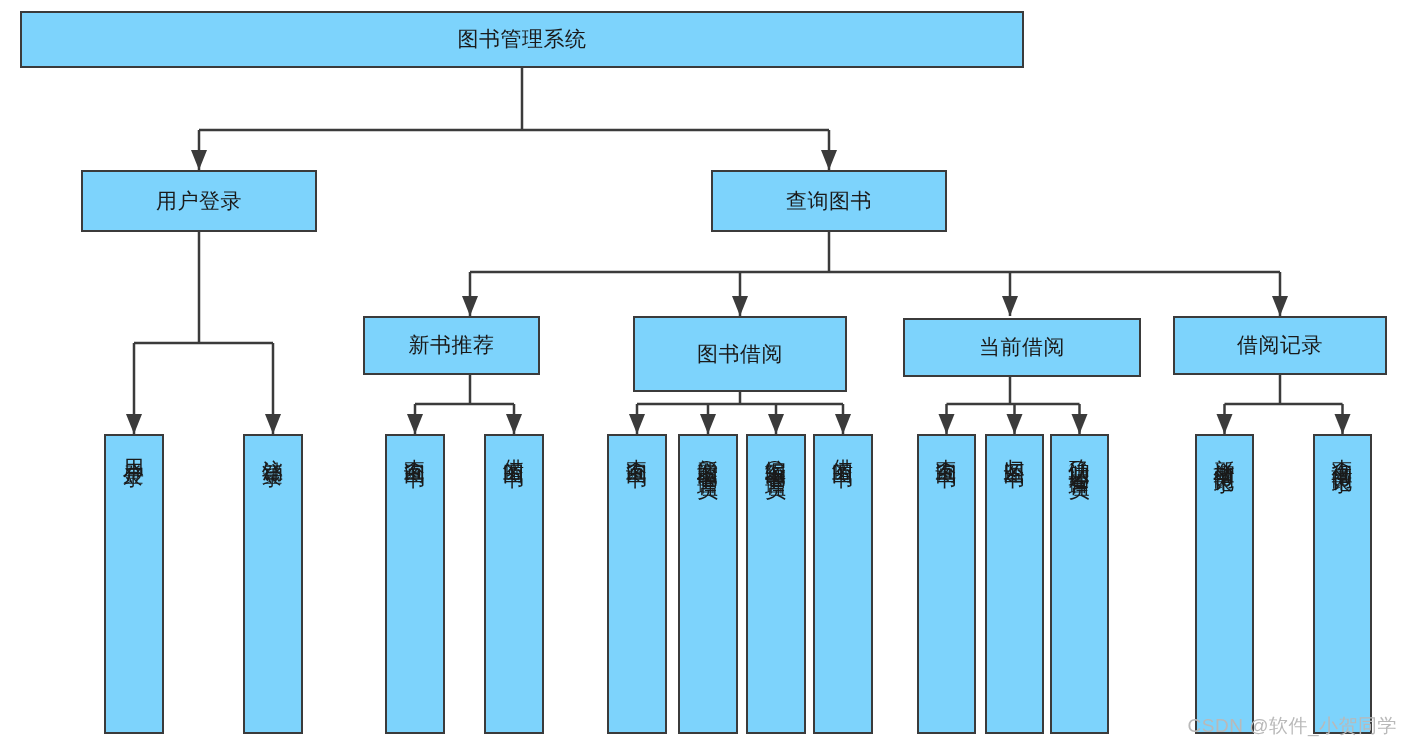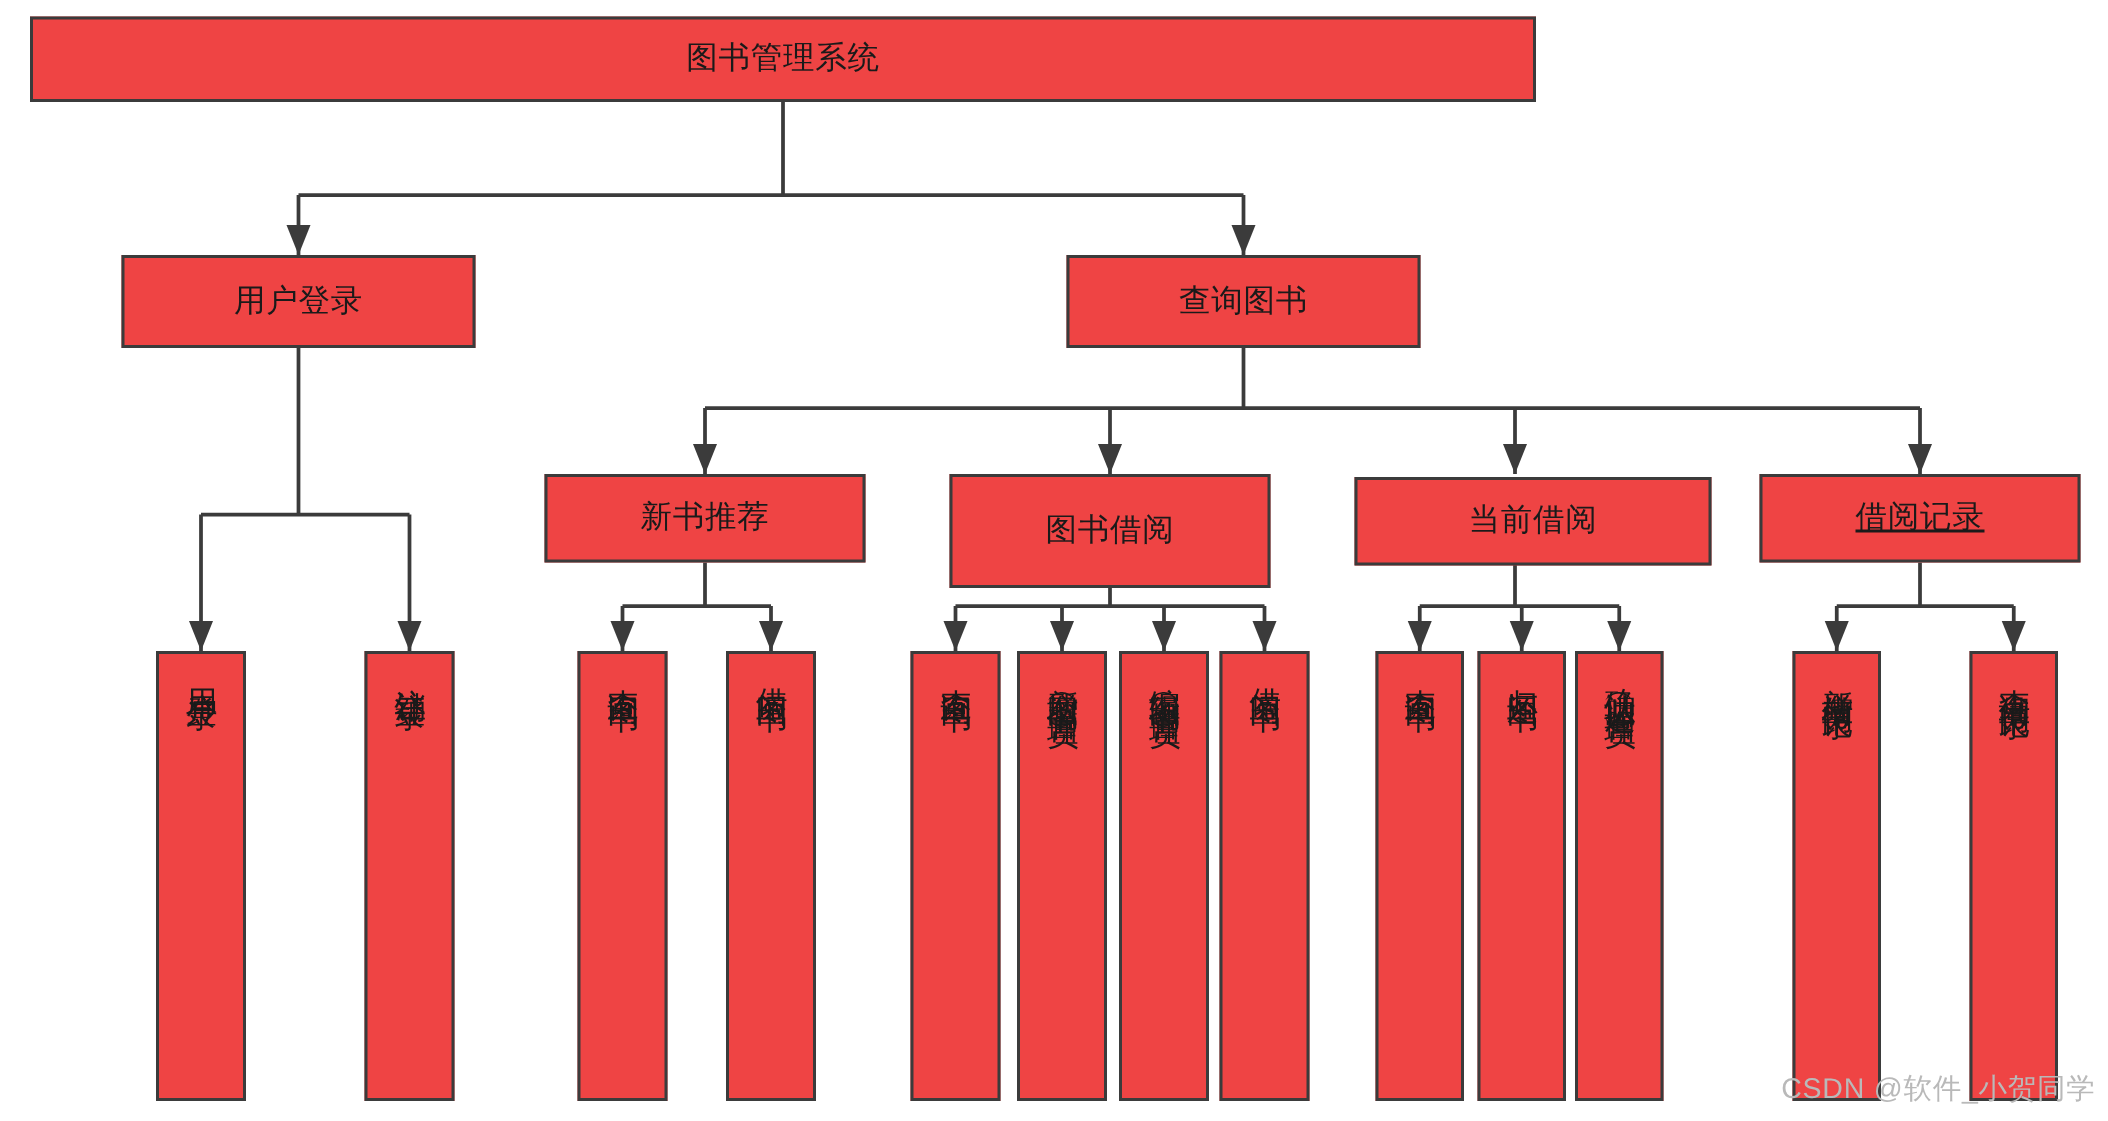--- a/index.html
+++ b/index.html
@@ -21,21 +21,21 @@
     position: absolute;
     left: 0;
     top: 0;
     width: 1405px;
     height: 747px;
   }
   .node {
     position: absolute;
     box-sizing: border-box;
     border: 2px solid #3b3b3b;
-    background: #ef4444;
+    background: #7dd3fc;
     color: #1a1a1a;
     display: flex;
     align-items: center;
     justify-content: center;
     text-align: center;
   }
   .node-label {
     display: block;
     line-height: 1.18;
     color: #1a1a1a;
@@ -129,30 +129,30 @@
   <div id="nodes">
       <div class="node horiz" style="left: 20px; top: 11px; width: 1004px; height: 57px;">
         <span class="node-label">图书管理系统</span>
       </div>
       <div class="node horiz" style="left: 81px; top: 170px; width: 236px; height: 62px;">
         <span class="node-label">用户登录</span>
       </div>
       <div class="node horiz" style="left: 711px; top: 170px; width: 236px; height: 62px;">
         <span class="node-label">查询图书</span>
       </div>
-      <div class="node horiz" style="left: 363px; top: 316px; width: 214px; height: 59px;">
+      <div class="node horiz" style="left: 363px; top: 316px; width: 177px; height: 59px;">
         <span class="node-label">新书推荐</span>
       </div>
       <div class="node horiz" style="left: 633px; top: 316px; width: 214px; height: 76px;">
         <span class="node-label">图书借阅</span>
       </div>
       <div class="node horiz" style="left: 903px; top: 318px; width: 238px; height: 59px;">
         <span class="node-label">当前借阅</span>
       </div>
-      <div class="node horiz" style="left: 1173px; top: 316px; width: 214px; height: 59px; text-decoration: underline;">
+      <div class="node horiz" style="left: 1173px; top: 316px; width: 214px; height: 59px;">
         <span class="node-label">借阅记录</span>
       </div>
       <div class="node vert" style="left: 104px; top: 434px; width: 60px; height: 300px;">
         <span class="node-label">用户登录</span>
       </div>
       <div class="node vert" style="left: 243px; top: 434px; width: 60px; height: 300px;">
         <span class="node-label">注销登录</span>
       </div>
       <div class="node vert" style="left: 385px; top: 434px; width: 60px; height: 300px;">
         <span class="node-label">查询图书</span>

